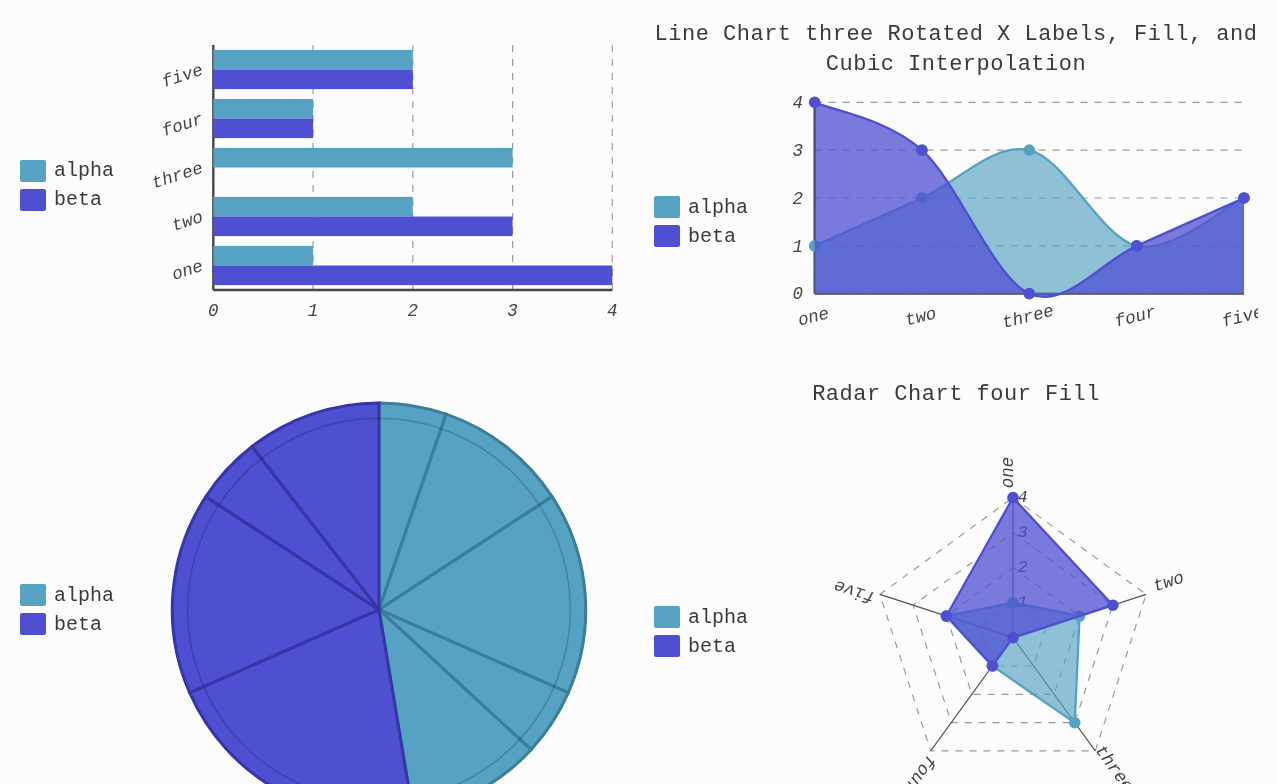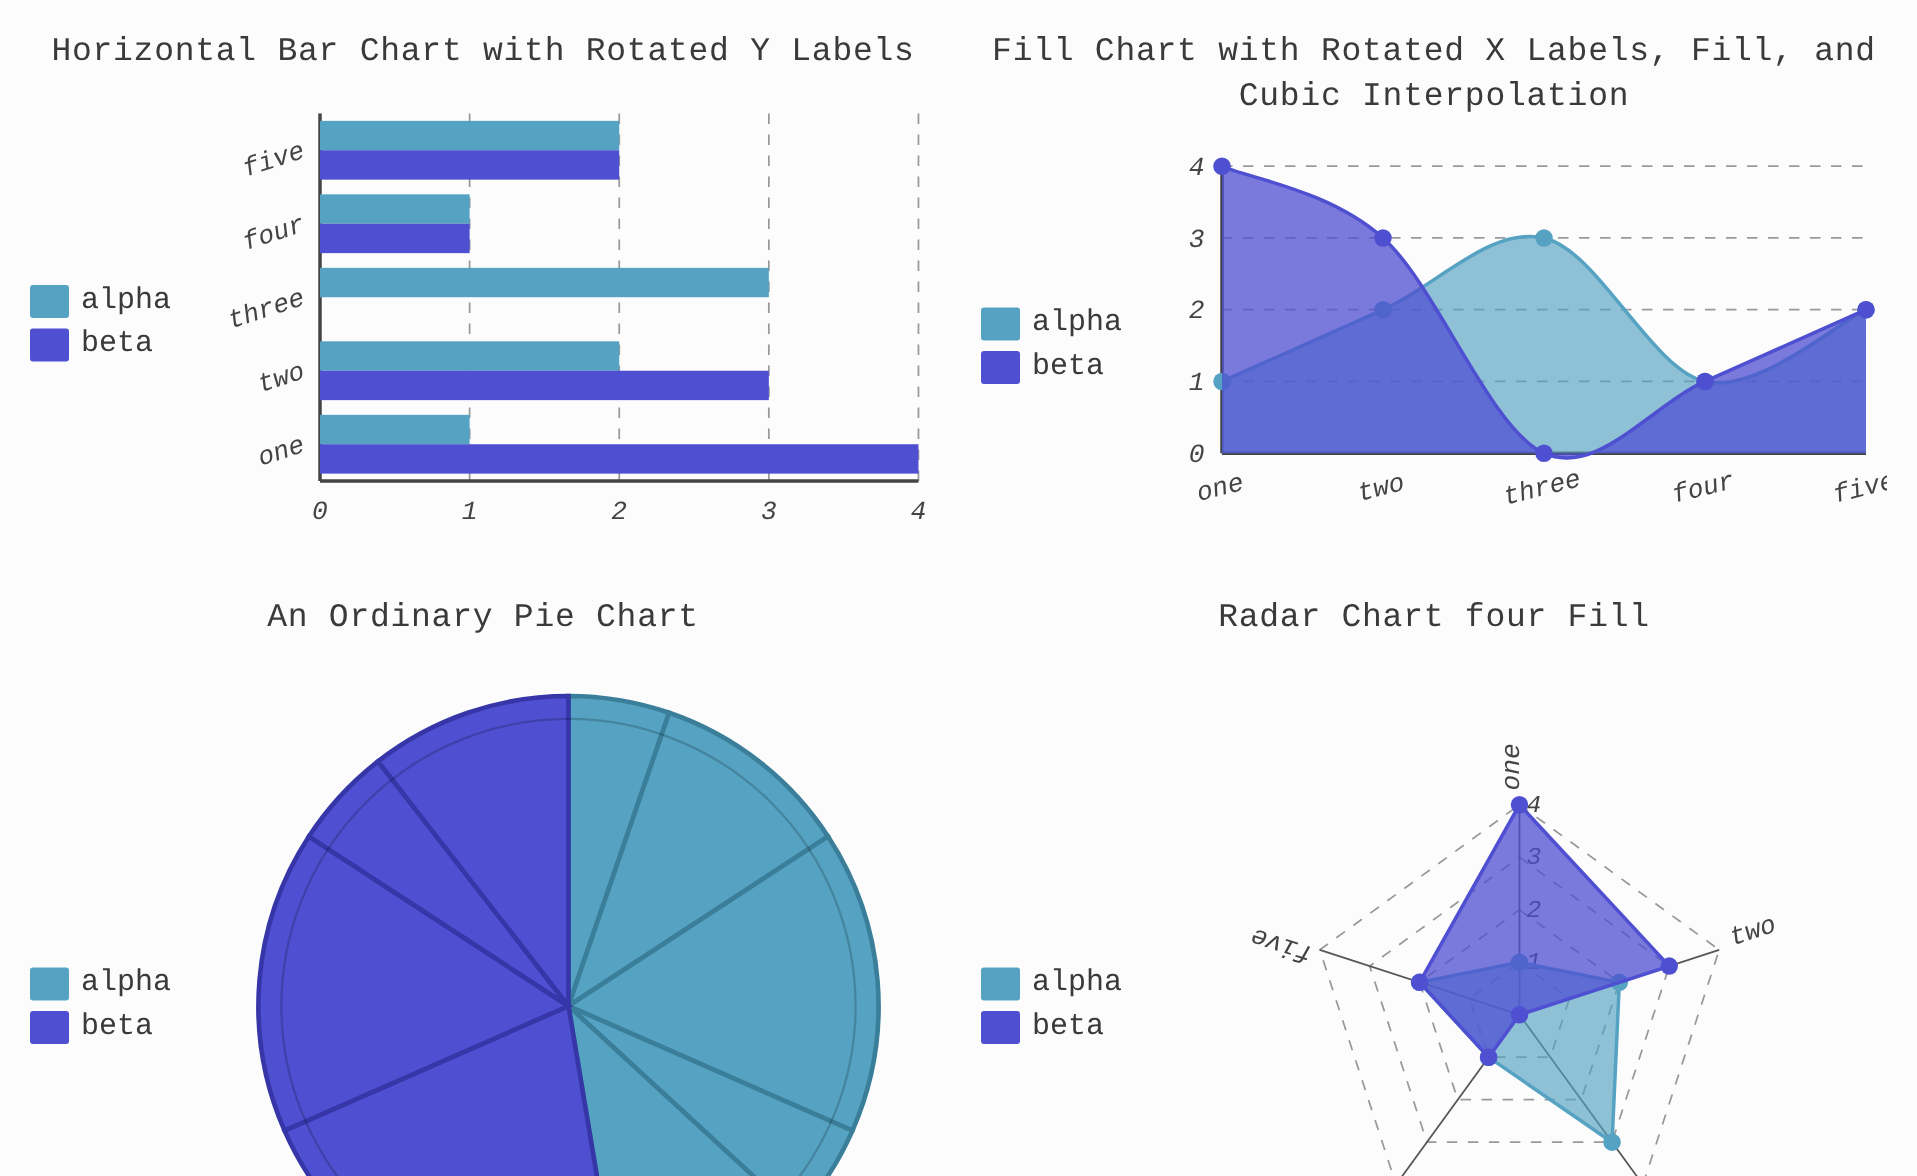--- a/index.html
+++ b/index.html
@@ -63,21 +63,20 @@
   .axis-label { font-size: 15px; fill:#444; font-family:"Courier New",monospace; }
   .axis-label-small { font-size: 14px; fill:#444; font-family:"Courier New",monospace; }
   .tick-label { font-size: 15px; fill:#444; font-family:"Courier New",monospace; }
 </style>
 </head>
 <body>
 
 <div class="grid">
 
   <div class="panel">
-    <div class="title">Horizontal Bar Chart with Rotated Y Labels</div>
     <div class="panel-body">
       <div class="legend">
         <div class="legend-item">
           <span class="swatch" style="background:#55a2c2"></span>
           <span>alpha</span>
         </div>
         <div class="legend-item">
           <span class="swatch" style="background:#4f4fd1"></span>
           <span>beta</span>
         </div>
@@ -110,21 +109,21 @@
             <text x="60" y="77" class="axis-label" text-anchor="end" font-style="italic" transform="rotate(-18 60 77)">four</text>
             <rect x="68" y="14.2" width="171" height="16.8" fill="#55a2c2"></rect>
             <rect x="68" y="31" width="171" height="16.8" fill="#4f4fd1"></rect>
             <text x="60" y="35" class="axis-label" text-anchor="end" font-style="italic" transform="rotate(-18 60 35)">five</text>
           </svg>
       </div>
     </div>
   </div>
 
   <div class="panel">
-    <div class="title">Fill Chart with Rotated X Labels, Fill, and Cubic Interpolation</div>
+    <div class="title">Line Chart three Rotated X Labels, Fill, and Cubic Interpolation</div>
     <div class="panel-body">
       <div class="legend">
         <div class="legend-item">
           <span class="swatch" style="background:#55a2c2"></span>
           <span>alpha</span>
         </div>
         <div class="legend-item">
           <span class="swatch" style="background:#4f4fd1"></span>
           <span>beta</span>
         </div>
@@ -161,21 +160,20 @@
             <circle cx="132" cy="49" r="5" fill="#4f4fd1"></circle>
             <circle cx="224" cy="172" r="5" fill="#4f4fd1"></circle>
             <circle cx="316" cy="131" r="5" fill="#4f4fd1"></circle>
             <circle cx="408" cy="90" r="5" fill="#4f4fd1"></circle>
           </svg>
       </div>
     </div>
   </div>
 
   <div class="panel">
-    <div class="title">An Ordinary Pie Chart</div>
     <div class="panel-body">
       <div class="legend">
         <div class="legend-item">
           <span class="swatch" style="background:#55a2c2"></span>
           <span>alpha</span>
         </div>
         <div class="legend-item">
           <span class="swatch" style="background:#4f4fd1"></span>
           <span>beta</span>
         </div>

